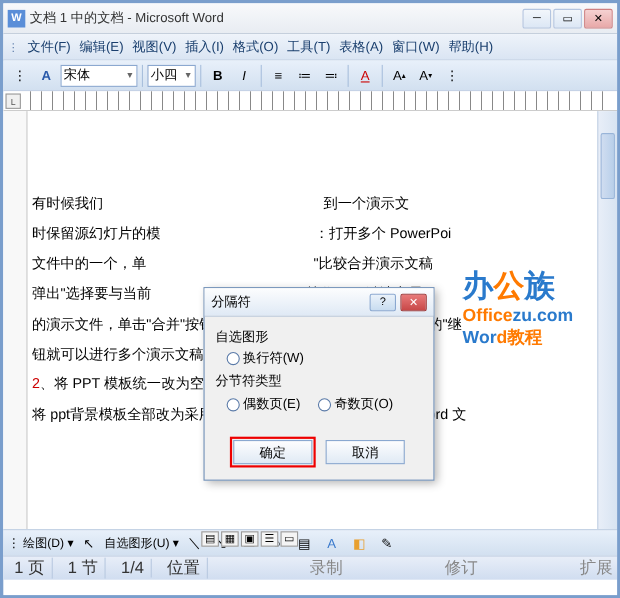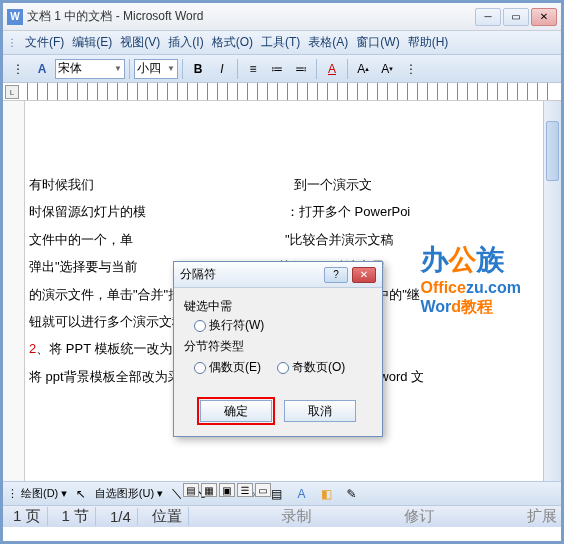--- a/index.html
+++ b/index.html
@@ -31,21 +31,21 @@
 .watermark{position:absolute;right:40px;top:140px;font-size:28px;font-weight:bold;pointer-events:none;z-index:5}
 .watermark .wm1{color:#2a7acc}
 .watermark .wm1 b{color:#ff7a00}
 .watermark .wm2{font-size:16px;color:#ff7a00}
 .watermark .wm2 b{color:#2a7acc}
 .statusbar{height:22px;background:linear-gradient(#e8eef8,#d0ddf0);border-top:1px solid #b8c9e0;display:flex;align-items:center;font-size:15px;color:#333;padding:0 4px;gap:8px}
 .statusbar .cell{padding:0 6px;border-right:1px solid #b8c9e0}
 .statusbar .rcell{margin-left:auto;color:#888}
 .drawbar{height:24px;background:linear-gradient(#e8f0fa,#d2e0f0);border-top:1px solid #b8c9e0;display:flex;align-items:center;padding:2px 4px;gap:3px;font-size:11px}
 
-.dialog{position:absolute;left:170px;top:160px;width:210px;background:#f0f0f0;border:1px solid #7090b8;box-shadow:3px 3px 8px rgba(0,0,0,.3);z-index:10;padding-bottom:8px}
+.dialog{position:absolute;left:182px;top:160px;width:210px;background:#f0f0f0;border:1px solid #7090b8;box-shadow:3px 3px 8px rgba(0,0,0,.3);z-index:10;padding-bottom:8px}
 .dlg-title{height:26px;background:linear-gradient(#fcfdfe,#dfe9f5);display:flex;align-items:center;padding:0 6px;font-size:12px;border-bottom:1px solid #c0cddc}
 .dlg-title span.t{flex:1}
 .dlg-title .dbtns{display:flex;gap:4px}
 .dlg-hbtn{width:24px;height:16px;border:1px solid #8aa8d0;background:linear-gradient(#eaf2fa,#c8dcf0);border-radius:2px;display:flex;align-items:center;justify-content:center;font-size:10px;cursor:pointer}
 .dlg-hbtn.close{background:linear-gradient(#e87a7a,#c84848);color:#fff;border-color:#a03838}
 .dlg-body{padding:6px 10px;font-size:12px}
 .grp-label{margin:4px 0 2px}
 .radio-row{display:flex;gap:16px;margin:2px 0 2px 10px}
 .radio-item{display:flex;align-items:center;gap:3px;cursor:pointer}
 .radio{width:12px;height:12px;border:1px solid #5a7aa8;border-radius:50%;display:inline-flex;align-items:center;justify-content:center;background:#fff}
@@ -141,21 +141,21 @@
 
   <div class="dialog">
     <div class="dlg-title">
       <span class="t">分隔符</span>
       <div class="dbtns">
         <div class="dlg-hbtn">?</div>
         <div class="dlg-hbtn close">✕</div>
       </div>
     </div>
     <div class="dlg-body">
-      <div class="grp-label">键选中需</div>
+      <div class="grp-label">自选图形</div>
       <div class="radio-row">
         <label class="radio-item">
             <span class="radio"></span>
             <span>换行符(W)</span>
           </label>
       </div>
       <div class="grp-label">分节符类型</div>
       <div class="radio-row">
       </div>
       <div class="radio-row">

